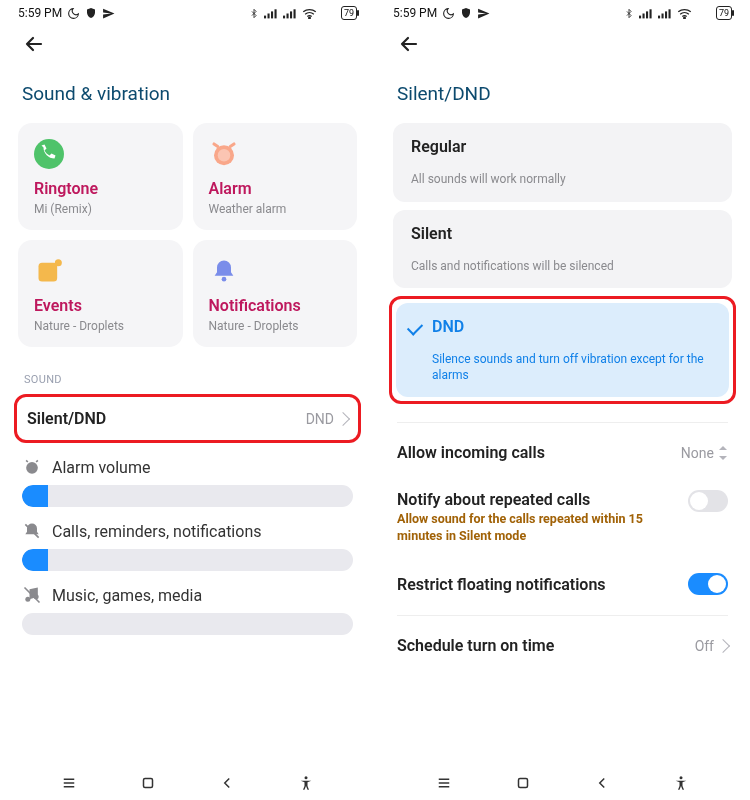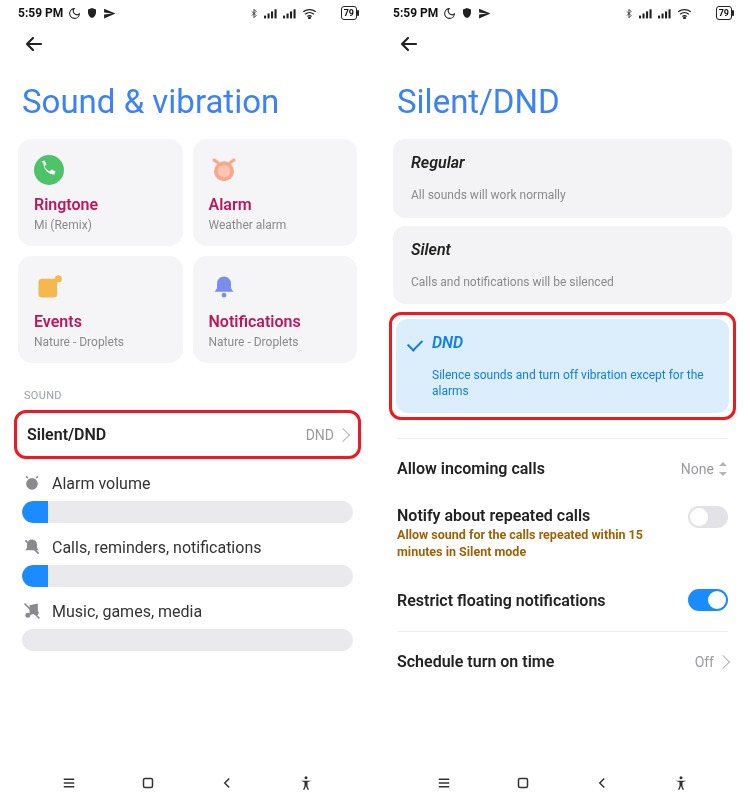--- a/index.html
+++ b/index.html
@@ -19,43 +19,43 @@
     display: flex;
     flex-direction: column;
   }
   
   .status-bar {
     display: flex;
     justify-content: space-between;
     align-items: center;
     padding: 6px 18px 2px 18px;
     font-size: 12px;
-    font-weight: 700;
+    font-weight: 400;
     color: #111;
   }
   .status-left, .status-right { display: flex; align-items: center; gap: 5px; }
   .status-right svg { display: block; }
   .battery {
     display: inline-flex; align-items: center;
     border: 1.2px solid #222; border-radius: 3px;
     padding: 0 2px; font-size: 9px; line-height: 12px;
     position: relative;
     margin-left: 19px;
   }
   .battery::after {
     content: ""; position: absolute; right: -3px; top: 3px;
     width: 2px; height: 6px; background: #222; border-radius: 1px;
   }
   
   .back-row { padding: 10px 22px 0 22px; }
   .back-arrow { width: 24px; height: 24px; }
   .page-title {
-    font-size: 33px;
+    font-size: 19px;
     font-weight: 400;
-    color: #3b82f6;
+    color: #0c4a6e;
     padding: 22px 22px 18px 22px;
   }
   
   .tile-grid {
     display: grid;
     grid-template-columns: 1fr 1fr;
     gap: 10px;
     padding: 0 18px;
   }
   .tile {
@@ -116,21 +116,21 @@
     background:#fff;
   }
   .nav-icon { width:18px; height:18px; color:#333; }
   
   .option-list { padding: 0 18px; display:flex; flex-direction:column; gap:8px; }
   .option {
     background:#f3f3f5;
     border-radius:12px;
     padding:14px 18px;
   }
-  .option-title { font-size:16px; font-weight:600; color:#222;font-style:italic; }
+  .option-title { font-size:16px; font-weight:600; color:#222; }
   .option-sub { font-size:12px; color:#8a8a8e; margin-top:16px; line-height:1.3; }
   .option.selected {
     background:#dcedfc;
   }
   .option.selected .option-title,
   .option.selected .option-sub { color:#1080e8; }
   .option.selected { position:relative; padding-left:36px; }
   .option.selected::before {
     content:"";
     position:absolute; left:12px; top:20px;

